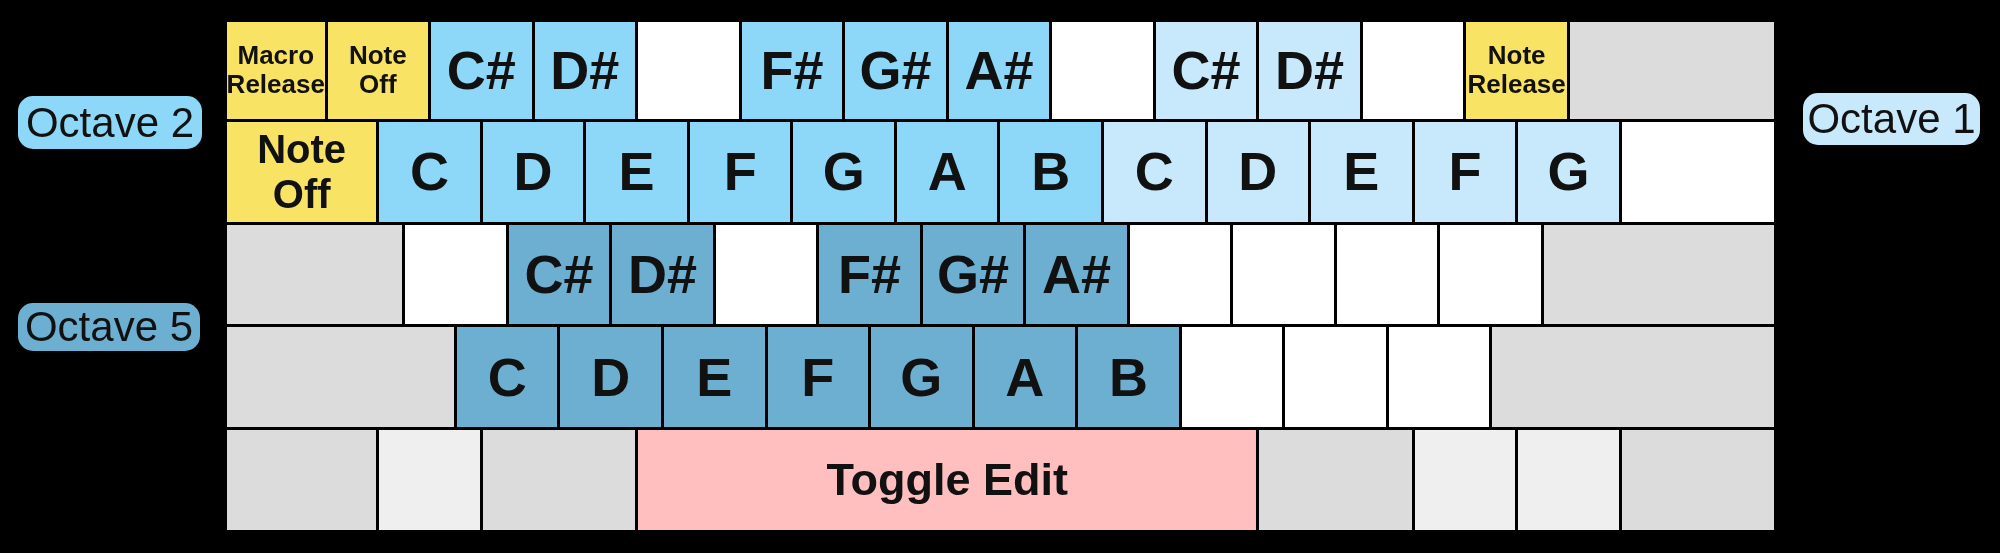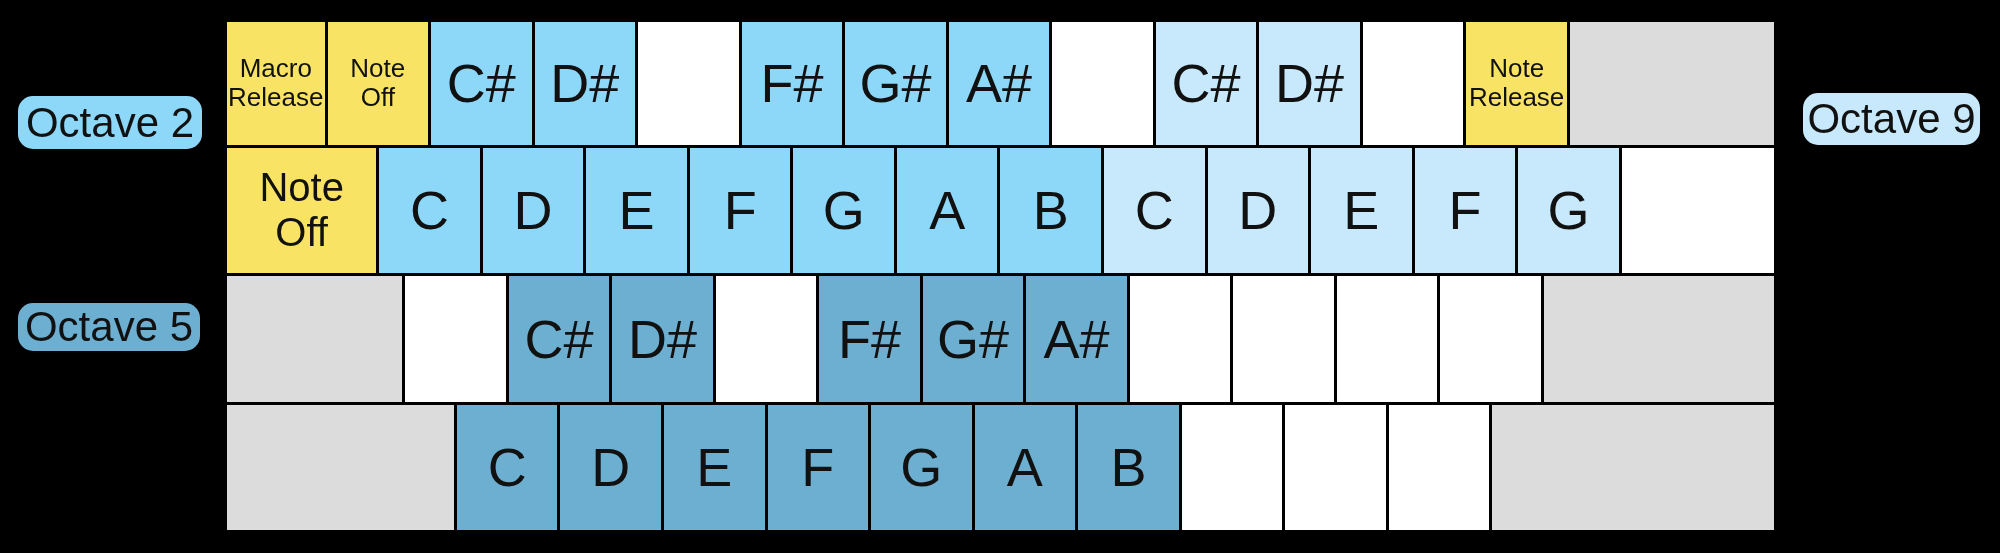--- a/index.html
+++ b/index.html
@@ -7,21 +7,21 @@
     position:relative;
     width:2000px;height:553px;
     background:#000;
     font-family:"Liberation Sans", sans-serif;
     overflow:hidden;
   }
   .keyboard{
     position:absolute;
     left:224px;top:19px;
     width:1553px;height:514px;
-    display:flex;flex-direction:column;
+    display:flex;flex-direction:column;font-weight:bold;
   }
   .krow{display:flex;flex:1;}
   .key{
     box-sizing:border-box;
     border-right:3px solid #000;
     border-bottom:3px solid #000;
     display:flex;align-items:center;justify-content:center;
     text-align:center;
     color:#111;
     white-space:pre-line;
@@ -52,21 +52,21 @@
   .pill-octave2{left:18px;top:96px;width:184px;height:53px;background:var(--c-sky);}
   .pill-octave1{left:18px;top:303px;width:182px;height:48px;background:var(--c-steel);}
   .pill-octave3{left:1803px;top:93px;width:177px;height:52px;background:var(--c-pale);}
 </style>
 </head>
 <body style="background: rgb(0, 0, 0);">
 
 <div class="stage" style="--c-yellow: #F9E364; --c-sky: #8DD8F8; --c-pale: #C7E9FB; --c-steel: #6DAFD0; --c-gray: #DCDCDC; --c-graylight: #EFEFEF; --c-pink: #FFBFBF; --c-white: #FFFFFF; --c-background: #000000;">
   <div class="pill pill-octave2">Octave 2</div>
   <div class="pill pill-octave1">Octave 5</div>
-  <div class="pill pill-octave3">Octave 9</div>
+  <div class="pill pill-octave3">Octave 1</div>
   <div class="keyboard" id="kb">
       <div class="krow">
         <div class="key c-yellow s-sm" style="width: 6.6667%;">Macro
 Release</div>
         <div class="key c-yellow s-sm" style="width: 6.6667%;">Note
 Off</div>
         <div class="key c-sky s-lg" style="width: 6.6667%;">C#</div>
         <div class="key c-sky s-lg" style="width: 6.6667%;">D#</div>
         <div class="key c-white s-lg" style="width: 6.6667%;"></div>
         <div class="key c-sky s-lg" style="width: 6.6667%;">F#</div>
@@ -119,14 +119,24 @@
         <div class="key c-steel s-lg" style="width: 6.6667%;">E</div>
         <div class="key c-steel s-lg" style="width: 6.6667%;">F</div>
         <div class="key c-steel s-lg" style="width: 6.6667%;">G</div>
         <div class="key c-steel s-lg" style="width: 6.6667%;">A</div>
         <div class="key c-steel s-lg" style="width: 6.6667%;">B</div>
         <div class="key c-white s-lg" style="width: 6.6667%;"></div>
         <div class="key c-white s-lg" style="width: 6.6667%;"></div>
         <div class="key c-white s-lg" style="width: 6.6667%;"></div>
         <div class="key c-gray s-lg" style="width: 18.3333%;"></div>
       </div>
+      <div class="krow">
+        <div class="key c-gray s-lg" style="width: 10%;"></div>
+        <div class="key c-graylight s-lg" style="width: 6.6667%;"></div>
+        <div class="key c-gray s-lg" style="width: 10%;"></div>
+        <div class="key c-pink s-space" style="width: 40%;">Toggle Edit</div>
+        <div class="key c-gray s-lg" style="width: 10%;"></div>
+        <div class="key c-graylight s-lg" style="width: 6.6667%;"></div>
+        <div class="key c-graylight s-lg" style="width: 6.6667%;"></div>
+        <div class="key c-gray s-lg" style="width: 10%;"></div>
+      </div>
     </div>
 </div>
 
 </body></html>

